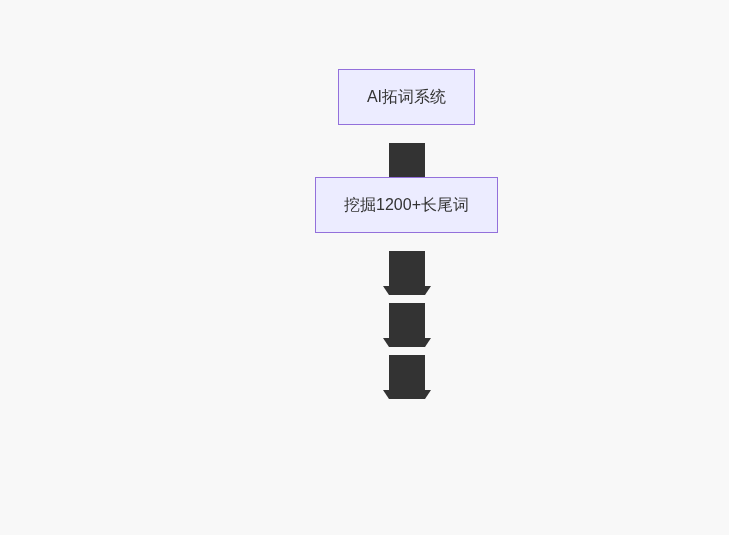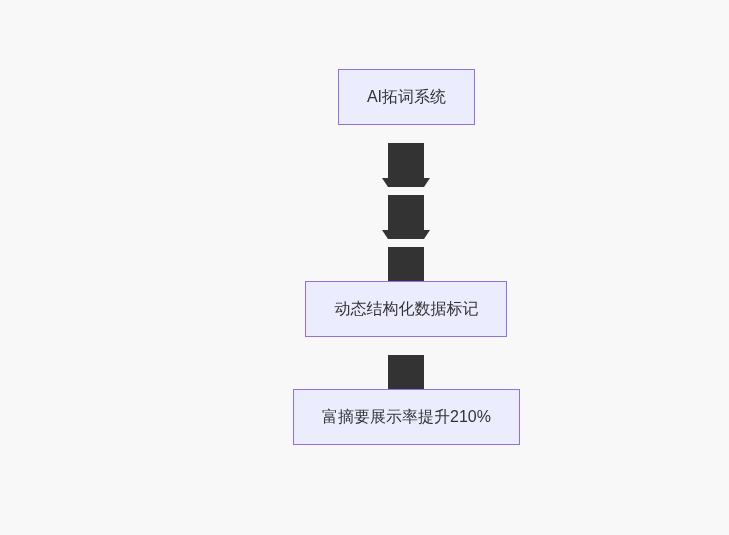--- a/index.html
+++ b/index.html
@@ -71,35 +71,34 @@
 <div class="flowchart">
   <div class="flowchart-inner">
 
     <div class="flow-node">AI拓词系统</div>
 
     <div class="flow-arrow">
       <div class="line"></div>
       <div class="head"></div>
     </div>
 
+    <div class="flow-node">挖掘1200+长尾词</div>
 
     <div class="flow-arrow">
       <div class="line"></div>
       <div class="head"></div>
     </div>
 
 
     <div class="flow-arrow">
       <div class="line"></div>
       <div class="head"></div>
     </div>
 
-    <div class="flow-node">动态结构化数据标记</div>
 
     <div class="flow-arrow">
       <div class="line"></div>
       <div class="head"></div>
     </div>
 
-    <div class="flow-node">富摘要展示率提升210%</div>
 
   </div>
 </div>
 
 </body></html>

